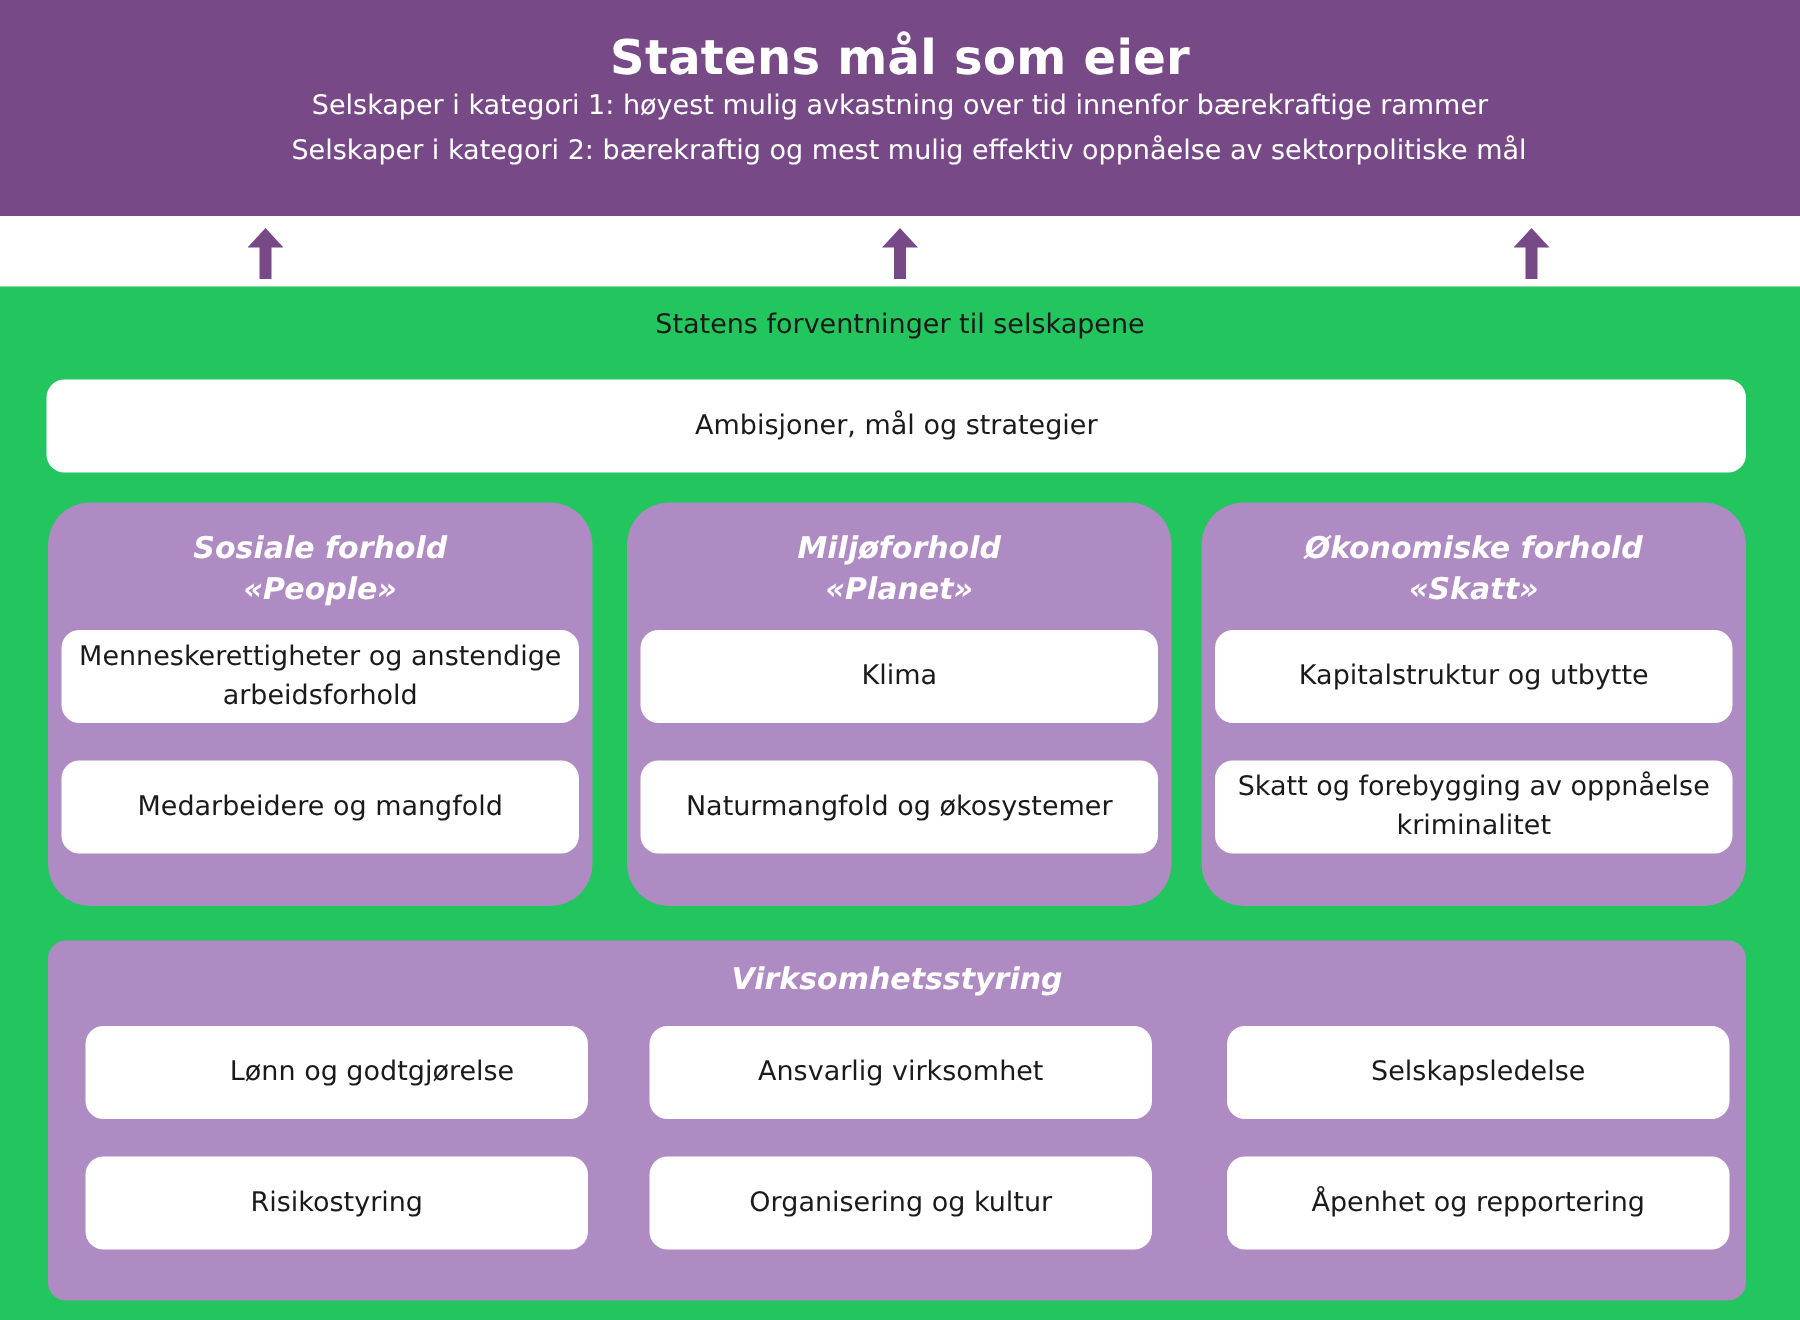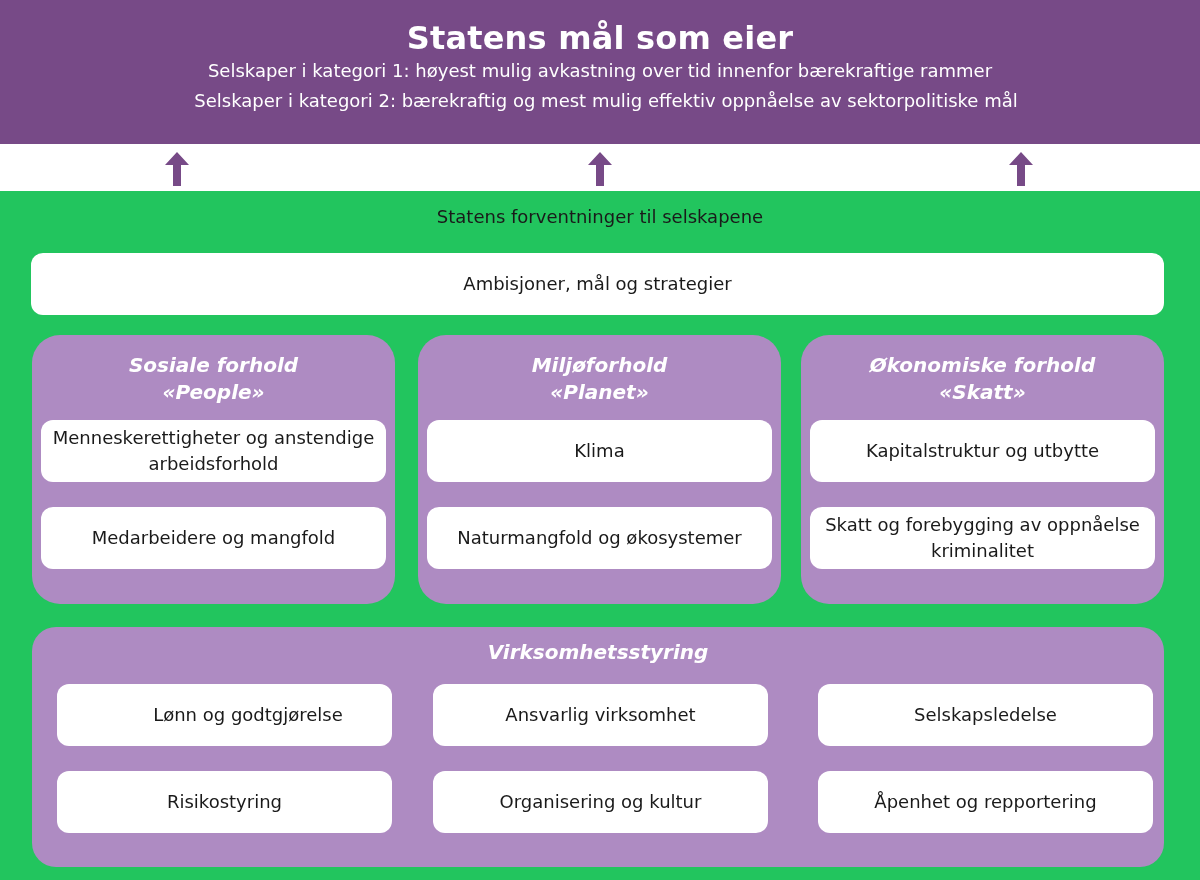--- a/index.html
+++ b/index.html
@@ -37,21 +37,21 @@
   .pillar .ptitle {
     position: absolute; left: 0; right: 0; top: 17px; text-align: center;
     color: #ffffff; font-style: italic; font-weight: bold; font-size: 20px; line-height: 27px;
   }
   .pillar .white-box { left: 9px; width: 345px; height: 62px; }
   .pillar .b1 { top: 85px; }
   .pillar .b2 { top: 172px; }
 
   .gov {
     position: absolute; left: 32px; top: 436px; width: 1132px; height: 240px;
-    background: #ae8bc2; border-radius: 24px;
+    background: #ae8bc2; border-radius: 12px;
   }
   .gov .gtitle {
     position: absolute; left: 0; right: 0; top: 13px; text-align: center;
     color: #ffffff; font-style: italic; font-weight: bold; font-size: 20px;
   }
   .gov .white-box { width: 335px; height: 62px; }
 </style>
 </head>
 <body>
 

